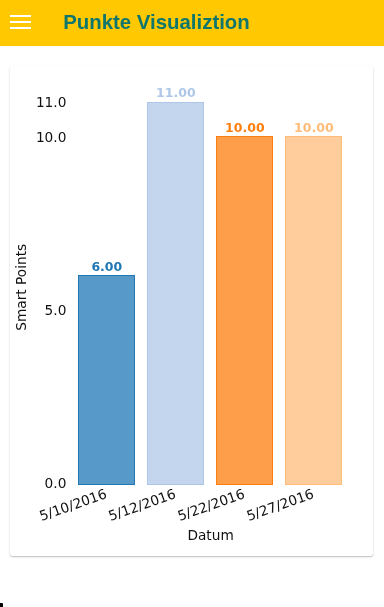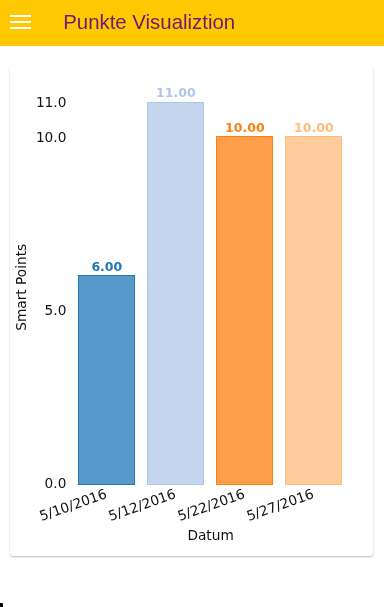--- a/index.html
+++ b/index.html
@@ -5,21 +5,21 @@
   html,body{margin:0;padding:0;}
   body{width:384px;height:607px;background:#ffffff;overflow:hidden;will-change:transform;
        font-family:"Liberation Sans",sans-serif;-webkit-font-smoothing:antialiased;}
   .appbar{position:absolute;left:0;top:0;width:384px;height:46px;background:#ffc800;}
   .hamburger{position:absolute;left:9.9px;top:14.7px;width:21.5px;height:14.6px;}
   .hamburger span{position:absolute;left:0;width:21.5px;height:2.1px;background:#fff;border-radius:0;}
   .hamburger span:nth-child(1){top:0px;}
   .hamburger span:nth-child(2){top:6.1px;}
   .hamburger span:nth-child(3){top:12.5px;}
   .appbar-title{position:absolute;left:63.2px;top:0;height:46px;line-height:45px;
-    font-size:20.4px;color:#701a75;font-weight:400;white-space:nowrap;letter-spacing:0px;}
+    font-size:20.4px;color:#0f766e;font-weight:700;white-space:nowrap;letter-spacing:0px;}
   .card{position:absolute;left:10px;top:66px;width:363px;height:490px;background:#fff;
     border-radius:3px;box-shadow:0 1px 2.2px rgba(0,0,0,.17),0 1px 1.2px rgba(0,0,0,.12);}
   .chart{position:absolute;left:0;top:0;width:363px;height:490px;}
   .corner{position:absolute;left:0;bottom:0;width:2.9px;height:4.0px;background:#000;border-top-right-radius:1px;}
   #chart-svg text{font-family:"DejaVu Sans",sans-serif;}
   .tick-label{font-size:13.7px;fill:#111111;}
   .axis-title{font-size:13.7px;fill:#111111;}
   .val-label{font-size:12.5px;font-weight:bold;}
 </style>
 </head>

